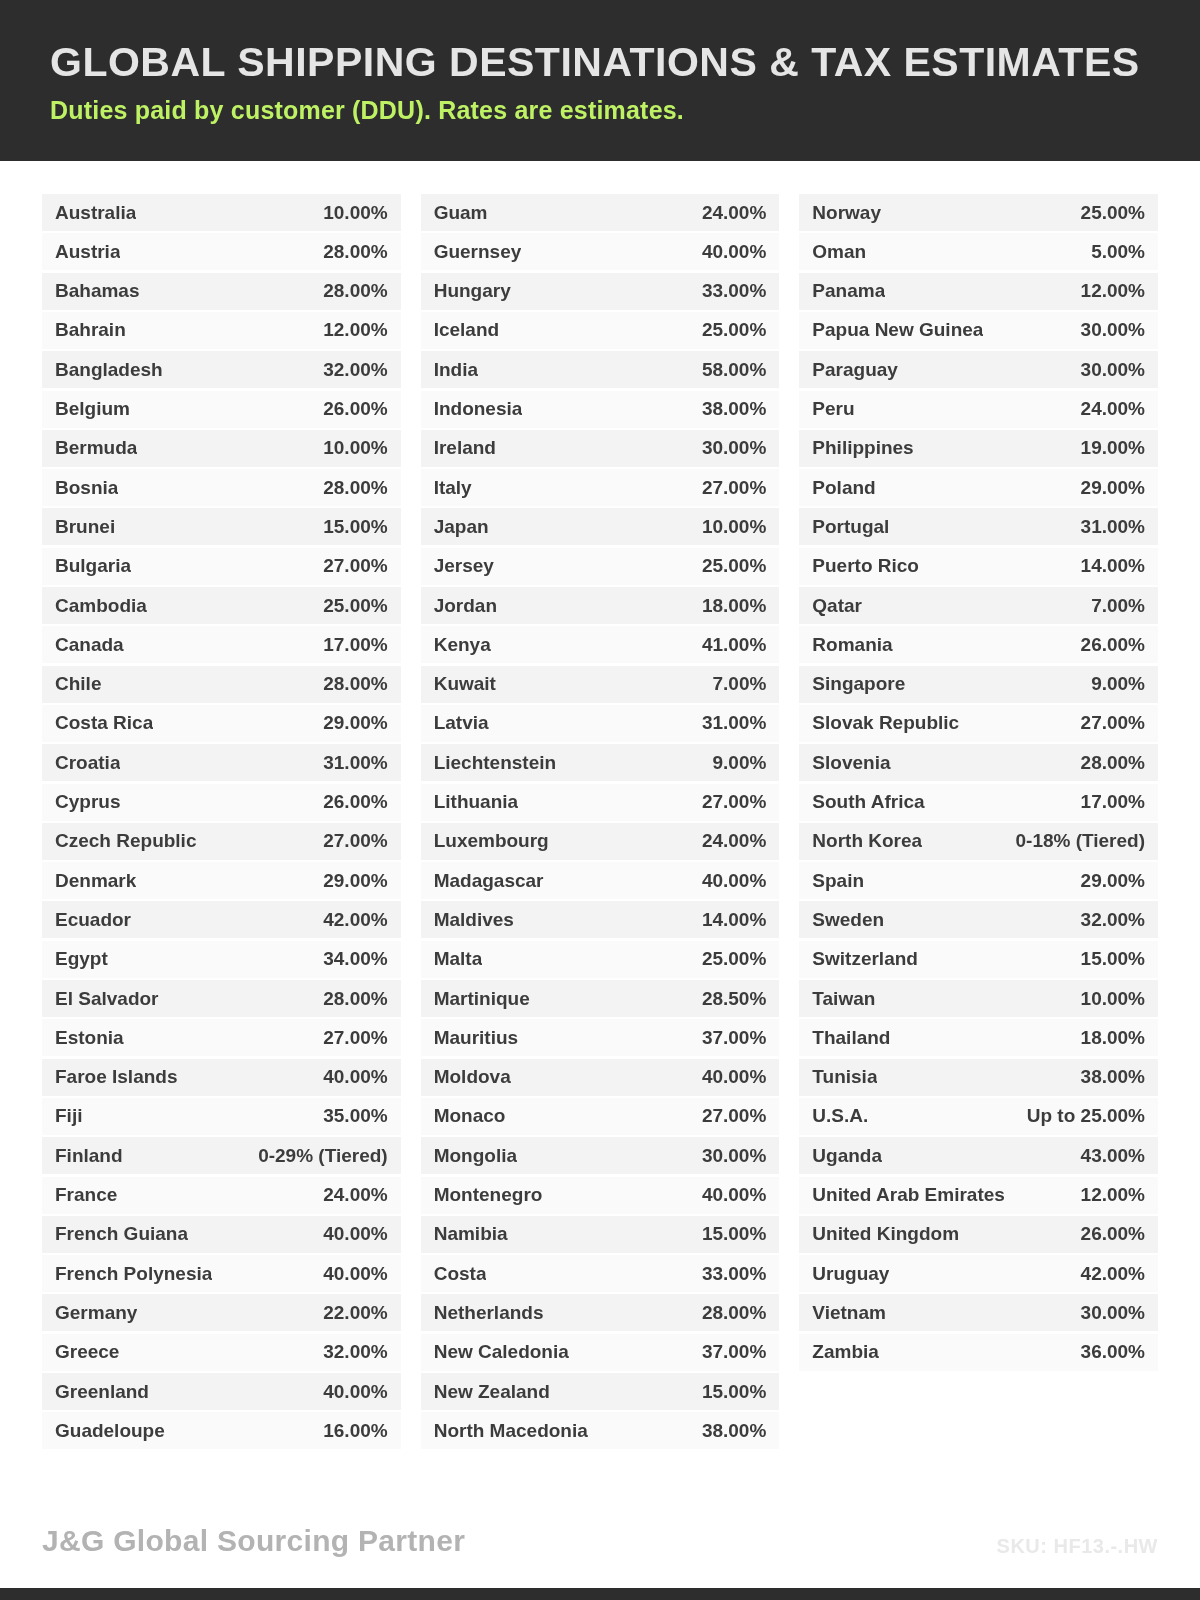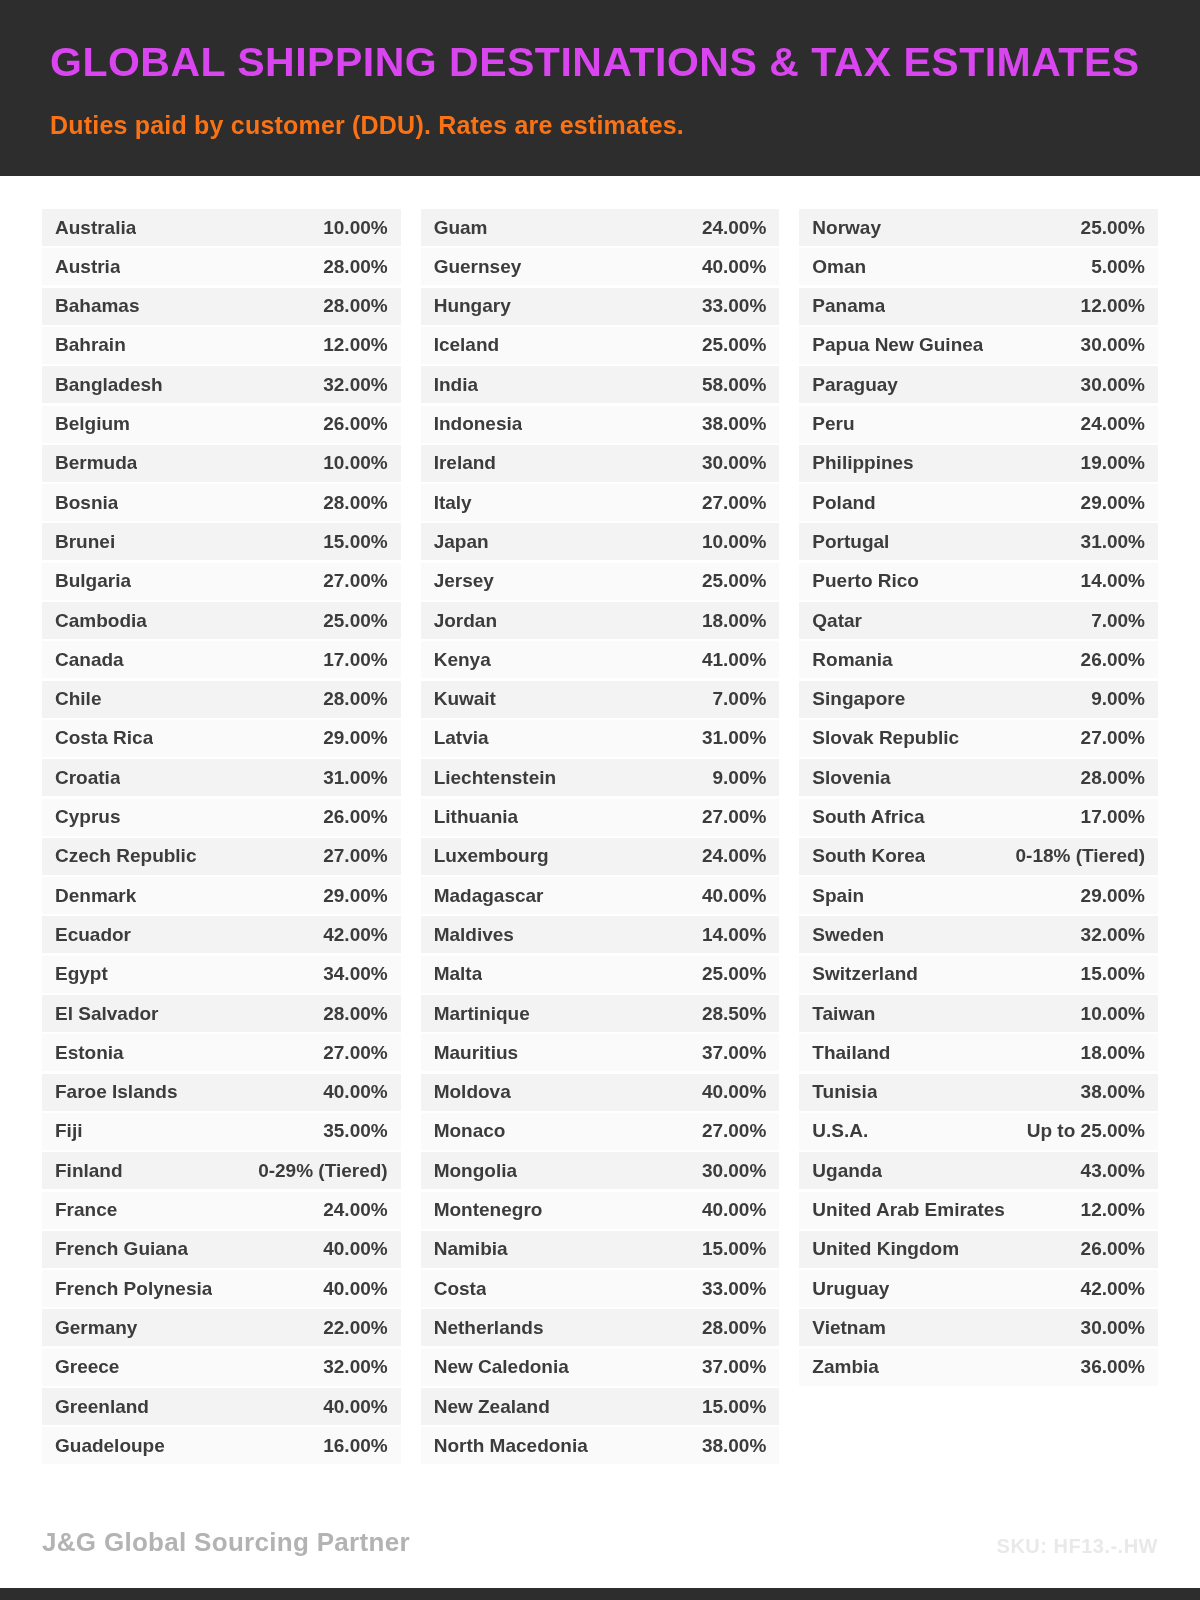--- a/index.html
+++ b/index.html
@@ -14,32 +14,32 @@
     width: 1200px; height: 1600px;
     background: #ffffff;
     display: flex; flex-direction: column;
   }
   .header {
     background: #2d2d2d;
     padding: 40px 50px 36px 50px;
     flex: 0 0 auto;
   }
   .header h1 {
-    color: #d946ef;
+    color: #e5e5e5;
     font-size: 41px;
     font-weight: bold;
     letter-spacing: 0.5px;
     line-height: 1.1;
     white-space: nowrap;
   }
   .header p {
-    color: #f97316;
+    color: #bef264;
     font-size: 25px;
     font-weight: bold;
-    margin-top: 26px;
+    margin-top: 11px;
     letter-spacing: 0.2px;
   }
   .table-area {
     display: flex;
     gap: 20px;
     padding: 33px 42px 0 42px;
     align-items: flex-start;
     flex: 0 0 auto;
   }
   .col { flex: 1 1 0; min-width: 0; }
@@ -60,21 +60,21 @@
   .row .rate { white-space: nowrap; padding-left: 8px; }
   .footer {
     position: absolute;
     left: 42px; right: 42px; bottom: 42px;
     display: flex;
     justify-content: space-between;
     align-items: flex-end;
   }
   .brand {
     color: #b3b3b3;
-    font-size: 26px;
+    font-size: 30px;
     font-weight: bold;
     letter-spacing: 0.3px;
   }
   .sku {
     color: #e9e9e9;
     font-size: 20px;
     font-weight: bold;
     letter-spacing: 0.5px;
   }
   .bottom-bar {
@@ -492,21 +492,21 @@
     <span class="country">Slovenia</span>
     <span class="rate">28.00%</span>
   </div>
 
   <div class="row">
     <span class="country">South Africa</span>
     <span class="rate">17.00%</span>
   </div>
 
   <div class="row">
-    <span class="country">South Korea</span>
+    <span class="country">North Korea</span>
     <span class="rate">0-18% (Tiered)</span>
   </div>
 
   <div class="row">
     <span class="country">Spain</span>
     <span class="rate">29.00%</span>
   </div>
 
   <div class="row">
     <span class="country">Sweden</span>

